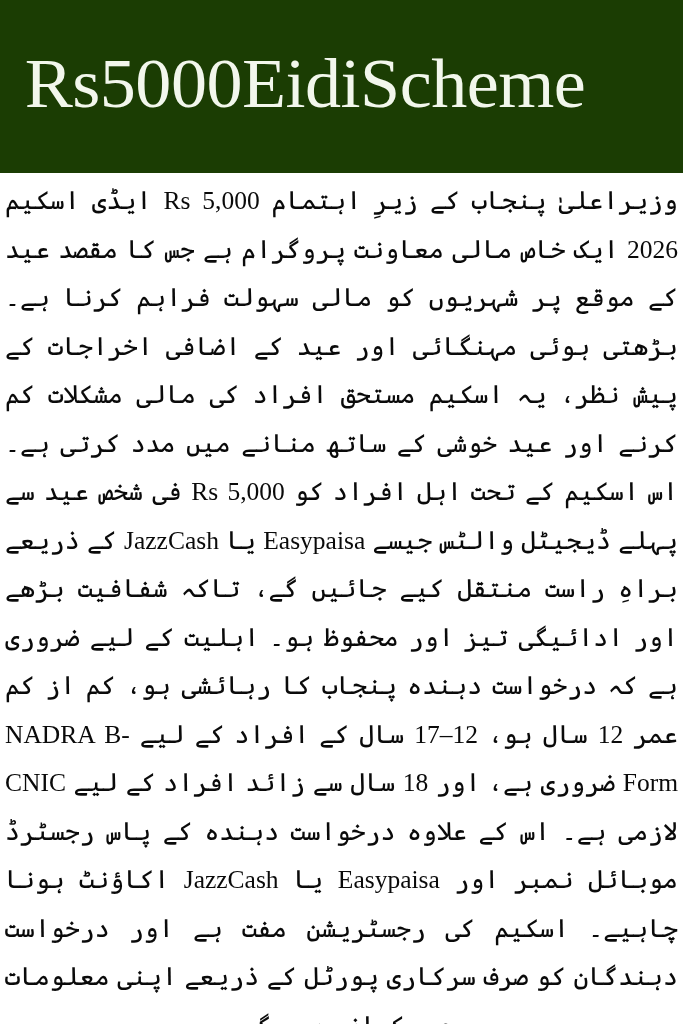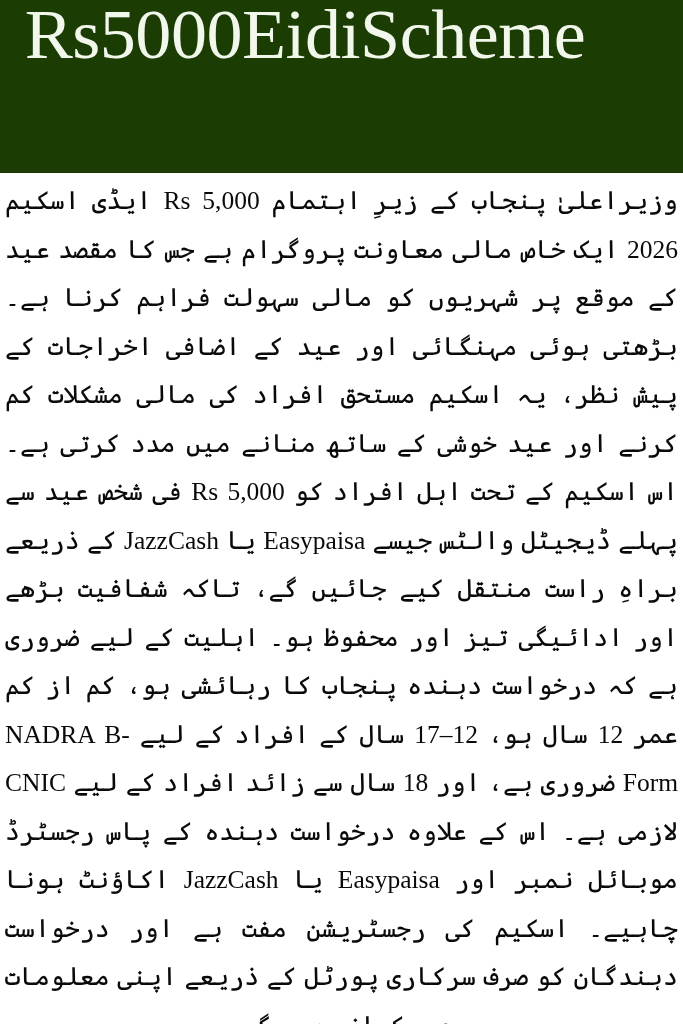--- a/index.html
+++ b/index.html
@@ -22,21 +22,21 @@
     background: #ffffff;
     box-sizing: border-box;
   }
 
   
   #header-banner {
     width: 683px;
     height: 173px;
     background: #1b3d03;
     display: flex;
-    align-items: flex-start;
+    align-items: center;
     justify-content: flex-start;
     direction: ltr;
     overflow: hidden;
   }
   #header-title {
     color: #f2f7ec;
     font-family: "Liberation Serif", "DejaVu Serif", serif;
     font-size: 70px;
     line-height: 1;
     font-weight: 400;

